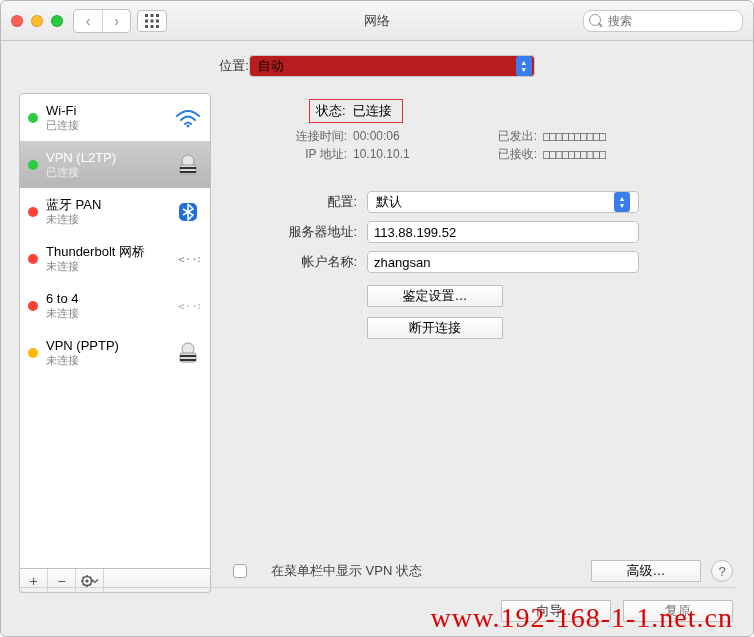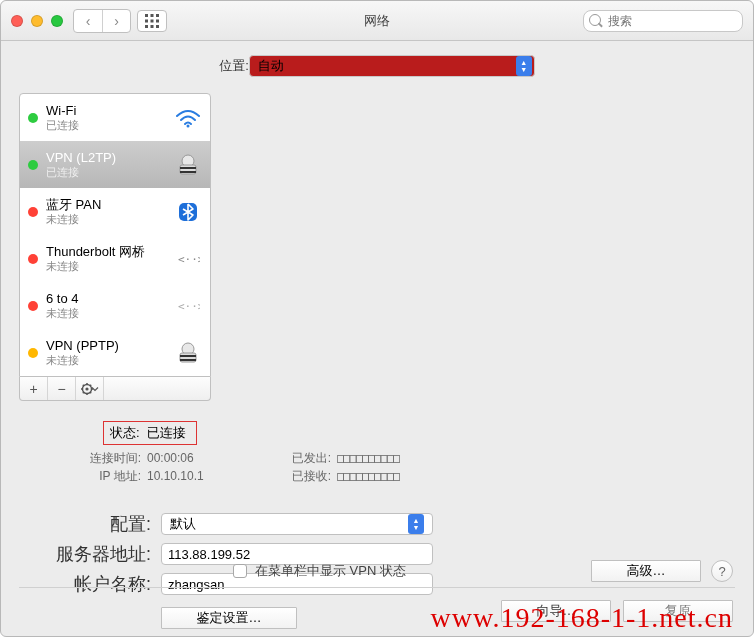--- a/index.html
+++ b/index.html
@@ -20,21 +20,21 @@
   .search-input { width: 160px; height: 22px; border: 1px solid #c8c8c8; border-radius: 8px; background: #fff; padding: 0 6px 0 24px; font-size: 12px; color: #333; }
   .search-icn { position: relative; }
   .search-icn::before { content: ""; position: absolute; left: 6px; top: 4px; width: 10px; height: 10px; border: 1.5px solid #999; border-radius: 50%; }
   .search-icn::after { content: ""; position: absolute; left: 15px; top: 14px; width: 5px; height: 1.5px; background: #999; transform: rotate(45deg); }
 
   .loc-row { padding: 14px 0 16px; display: flex; align-items: center; justify-content: center; gap: 0; }
   .loc-label { font-size: 13px; color: #333; }
   .loc-select { width: 286px; height: 22px; border: 1px solid #c8c8c8; border-radius: 4px; background: #b91c1c; font-size: 13px; display: flex; align-items: center; justify-content: space-between; padding: 0 2px 0 8px; }
   .stepper { width: 16px; height: 20px; background: #3b7eeb; border-radius: 3px; display: flex; flex-direction: column; align-items: center; justify-content: center; gap: 0; color: #fff; font-size: 7px; }
 
-  .body { display: flex; padding: 0 18px 0 18px; gap: 14px; height: 500px; flex-direction: column; }
+  .body { display: flex; padding: 0 18px 0 18px; gap: 14px; height: 500px; }
   .sidebar { width: 192px; display: flex; flex-direction: column; }
   .conn-list { flex: 1; border: 1px solid #c0c0c0; border-radius: 4px 4px 0 0; background: #fff; overflow: hidden; }
   .conn-item { height: 47px; display: flex; align-items: center; padding: 0 8px; gap: 8px; }
   .conn-item.selected { background: linear-gradient(#cdcdcd, #b7b7b7); color: #fff; }
   .dot { width: 10px; height: 10px; border-radius: 50%; flex-shrink: 0; }
   .dot.green { background: #2ecc40; }
   .dot.red { background: #ff4136; }
   .dot.orange { background: #ffb700; }
   .conn-text { flex: 1; min-width: 0; }
   .conn-name { font-size: 13px; line-height: 1.1; }
@@ -49,29 +49,29 @@
   .status-row { font-size: 13px; }
   .sub-rows { margin-top: 4px; font-size: 12px; color: #666; }
   .sub-row { display: flex; align-items: center; height: 18px; }
   .sub-row .lbl { width: 128px; text-align: right; padding-right: 6px; }
   .sub-row .val { width: 100px; }
   .sub-row .rlbl { width: 90px; text-align: right; padding-right: 6px; }
   .sub-row .rval { font-family: "Menlo", monospace; letter-spacing: -1px; }
 
   .form { margin-top: 24px; }
   .f-row { display: flex; align-items: center; height: 30px; }
-  .f-label { width: 142px; text-align: right; padding-right: 10px; font-size: 18px; color: #333; }
+  .f-label { width: 142px; text-align: right; padding-right: 10px; font-size: 13px; color: #333; }
   .f-control { flex: 1; }
   .sel, .txt { width: 272px; height: 22px; border: 1px solid #c0c0c0; border-radius: 4px; background: #fff; padding: 0 8px; font-size: 13px; display: flex; align-items: center; justify-content: space-between; }
   .txt { display: block; padding: 2px 6px; }
   .btn { height: 22px; padding: 0 12px; border: 1px solid #c0c0c0; border-radius: 1px; background: linear-gradient(#fff,#f2f2f2); font-size: 13px; display: inline-flex; align-items: center; justify-content: center; }
   .btn-row { margin-top: 8px; padding-left: 142px; }
 
   .footer1 { position: absolute; bottom: 54px; left: 232px; right: 20px; display: flex; align-items: center; justify-content: space-between; }
-  .chk { display: flex; align-items: center; gap: 8px; font-size: 13px; color: #444; }
+  .chk { display: flex; align-items: center; gap: 24px; font-size: 13px; color: #444; }
   .chkbox { width: 14px; height: 14px; border: 1px solid #a8a8a8; border-radius: 3px; background: #fff; }
   .adv-wrap { display: flex; align-items: center; gap: 10px; }
   .help { width: 22px; height: 22px; border: 1px solid #c0c0c0; border-radius: 50%; background: linear-gradient(#fff,#f0f0f0); display: flex; align-items: center; justify-content: center; color: #666; }
 
   .separator { position: absolute; left: 18px; right: 18px; bottom: 48px; height: 1px; background: #d0d0d0; }
   .footer2 { position: absolute; bottom: 14px; right: 20px; display: flex; gap: 12px; }
   .footer2 .btn { width: 110px; justify-content: center; color: #777; }
   .footer2 .btn.primary { color: #333; }
 
   .watermark { position: absolute; right: 20px; bottom: 2px; font-size: 28px; font-family: Georgia, serif; color: #d00; letter-spacing: 1px; pointer-events: none; }

